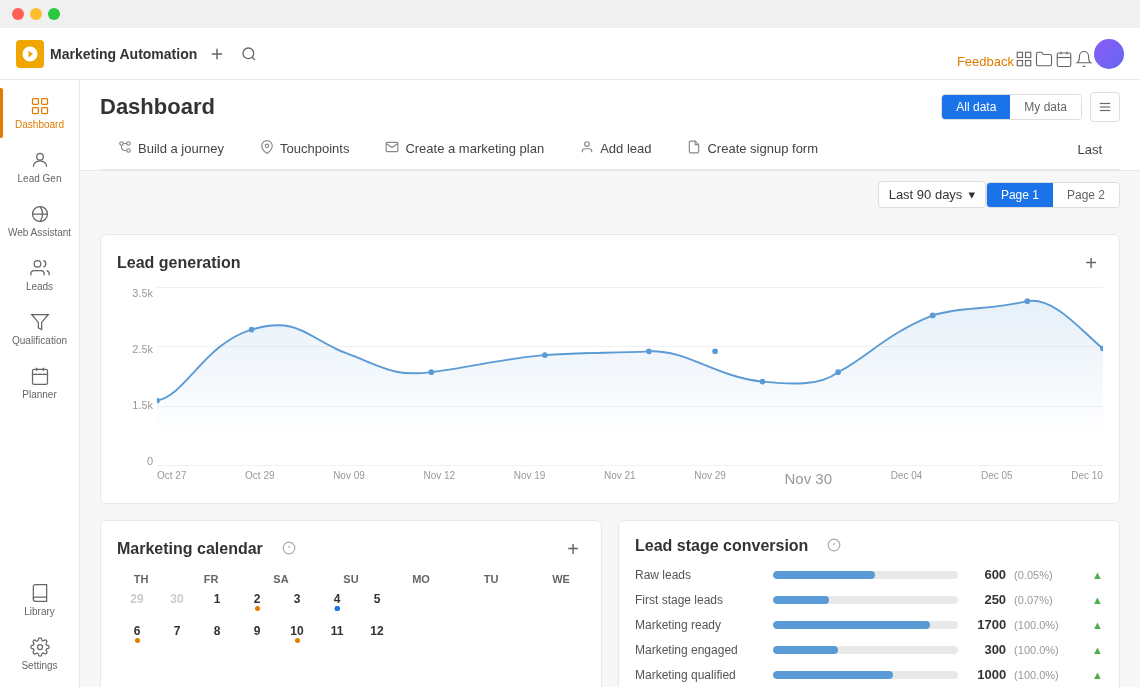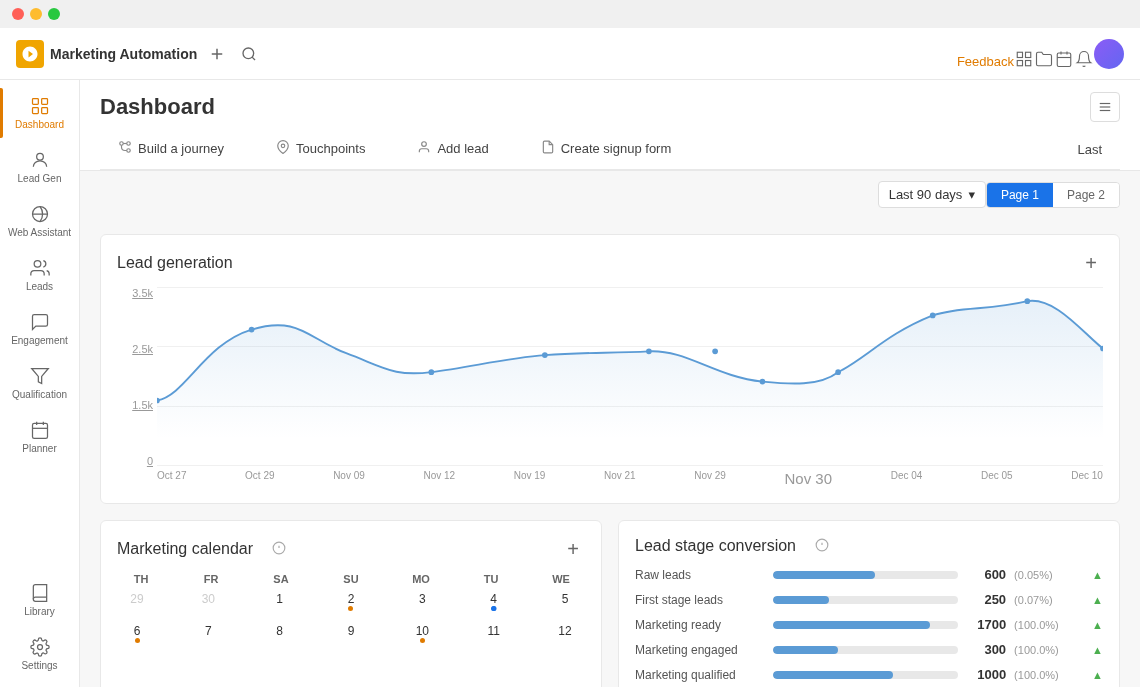--- a/index.html
+++ b/index.html
@@ -186,21 +186,21 @@
       border: 1px solid #ddd;
       border-radius: 4px;
       cursor: pointer;
       background: #fff;
     }
 
     
     .action-bar {
       display: flex;
       align-items: center;
-      gap: 16px;
+      gap: 0;
       padding: 0 0 0 0;
       border-bottom: 1px solid #e8e8e8;
       background: #fff;
     }
     .action-item {
       display: flex;
       align-items: center;
       gap: 6px;
       padding: 10px 18px;
       font-size: 13px;
@@ -273,21 +273,21 @@
       padding: 16px;
     }
     .card-header {
       display: flex;
       align-items: center;
       justify-content: space-between;
       margin-bottom: 12px;
     }
     .card-title {
       font-size: 16px;
-      font-weight: 400;
+      font-weight: 700;
       color: #333;
     }
     .card-add-btn {
       width: 24px; height: 24px;
       display: flex; align-items: center; justify-content: center;
       cursor: pointer;
       font-size: 20px;
       color: #666;
     }
 
@@ -301,21 +301,20 @@
       position: absolute;
       left: 0;
       top: 0; bottom: 20px;
       display: flex;
       flex-direction: column;
       justify-content: space-between;
       font-size: 11px;
       color: #999;
       text-align: right;
       width: 36px;
-      text-decoration: underline;
     }
     .chart-grid-area {
       position: absolute;
       left: 40px; right: 0;
       top: 0; bottom: 20px;
     }
     .grid-line {
       position: absolute;
       left: 0; right: 0;
       height: 1px;
@@ -351,22 +350,22 @@
       justify-content: space-between;
       font-size: 11px;
       font-weight: 600;
       color: #666;
       margin-bottom: 0;
       padding: 0 4px;
     }
     .cal-col { width: 40px; text-align: center; }
     .cal-row {
       display: flex;
-      justify-content: space-between;
       margin-bottom: 4px;
+      font-weight: bold;
     }
     .cal-cell {
       width: 40px;
       height: 28px;
       display: flex; align-items: center; justify-content: center;
       font-size: 12px;
       color: #333;
       border-radius: 50%;
       position: relative;
       cursor: pointer;
@@ -548,30 +547,20 @@
           <svg width="20" height="20" viewBox="0 0 24 24" fill="none" stroke="#666" stroke-width="1.5">
               <path d="M17 21v-2a4 4 0 00-4-4H5a4 4 0 00-4 4v2"></path>
               <circle cx="9" cy="7" r="4"></circle>
               <path d="M23 21v-2a4 4 0 00-3-3.87M16 3.13a4 4 0 010 7.75"></path>
             </svg>
         </div>
         <span class="sidebar-item-label">Leads</span>
       </div>
     </div>
 
-    <div class="sidebar-item-wrapper">
-      <div class="sidebar-item">
-        <div class="sidebar-icon">
-          <svg width="20" height="20" viewBox="0 0 24 24" fill="none" stroke="#666" stroke-width="1.5">
-              <path d="M21 15a2 2 0 01-2 2H7l-4 4V5a2 2 0 012-2h14a2 2 0 012 2z"></path>
-            </svg>
-        </div>
-        <span class="sidebar-item-label">Engagement</span>
-      </div>
-    </div>
 
     <div class="sidebar-item-wrapper">
       <div class="sidebar-item">
         <div class="sidebar-icon">
           <svg width="20" height="20" viewBox="0 0 24 24" fill="none" stroke="#666" stroke-width="1.5">
               <polygon points="22 3 2 3 10 12.46 10 19 14 21 14 12.46 22 3"></polygon>
             </svg>
         </div>
         <span class="sidebar-item-label">Qualification</span>
       </div>
@@ -617,20 +606,24 @@
       </div>
     </div>
 
   </div>
 
   <div class="content">
 
     <div class="dash-header">
       <div class="dash-title-row">
         <span class="dash-title">Dashboard</span>
+        <div class="data-toggle">
+          <button class="data-toggle-btn active">All data</button>
+          <button class="data-toggle-btn">My data</button>
+        </div>
         <div class="chart-view-btn">
           <svg width="14" height="14" viewBox="0 0 24 24" fill="none" stroke="#666" stroke-width="2">
               <line x1="3" y1="6" x2="21" y2="6"></line>
               <line x1="3" y1="12" x2="21" y2="12"></line>
               <line x1="3" y1="18" x2="21" y2="18"></line>
             </svg>
         </div>
       </div>
 
       <div class="action-bar">
@@ -651,20 +644,29 @@
             <svg width="14" height="14" viewBox="0 0 24 24" fill="none" stroke="#888" stroke-width="2">
                 <path d="M21 10c0 7-9 13-9 13s-9-6-9-13a9 9 0 0118 0z"></path>
                 <circle cx="12" cy="10" r="3"></circle>
               </svg>
           </span>
           <span>Touchpoints</span>
         </div>
         <div class="action-item">
           <span class="action-icon">
             <svg width="14" height="14" viewBox="0 0 24 24" fill="none" stroke="#888" stroke-width="2">
+                <path d="M4 4h16c1.1 0 2 .9 2 2v12c0 1.1-.9 2-2 2H4c-1.1 0-2-.9-2-2V6c0-1.1.9-2 2-2z"></path>
+                <polyline points="22,6 12,13 2,6"></polyline>
+              </svg>
+          </span>
+          <span>Create a marketing plan</span>
+        </div>
+        <div class="action-item">
+          <span class="action-icon">
+            <svg width="14" height="14" viewBox="0 0 24 24" fill="none" stroke="#888" stroke-width="2">
                 <path d="M20 21v-2a4 4 0 00-4-4H8a4 4 0 00-4 4v2"></path>
                 <circle cx="12" cy="7" r="4"></circle>
               </svg>
           </span>
           <span>Add lead</span>
         </div>
         <div class="action-item">
           <span class="action-icon">
             <svg width="14" height="14" viewBox="0 0 24 24" fill="none" stroke="#888" stroke-width="2">
                 <path d="M14 2H6a2 2 0 00-2 2v16a2 2 0 002 2h12a2 2 0 002-2V8z"></path>

